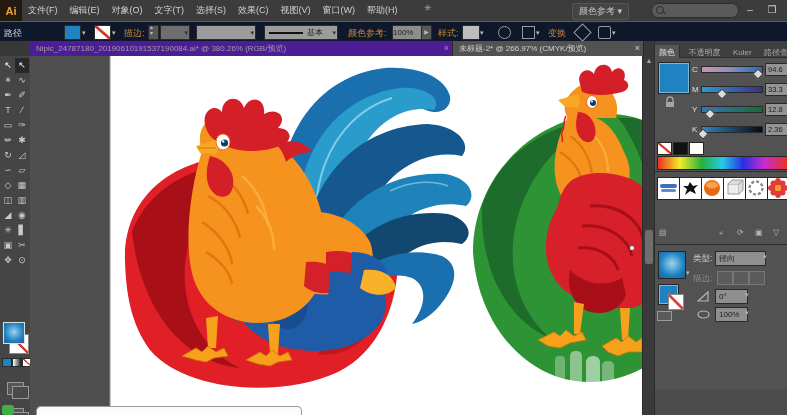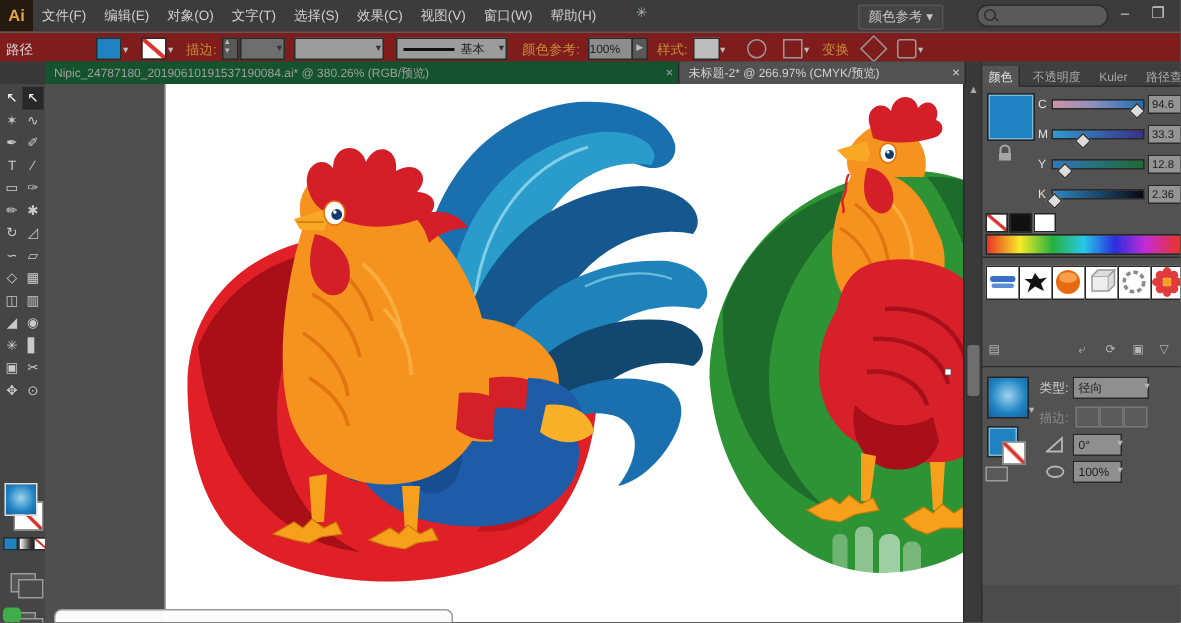--- a/index.html
+++ b/index.html
@@ -9,21 +9,21 @@
   
   .menubar{position:absolute;left:0;top:0;width:787px;height:21px;background:#3c3c3c;border-bottom:1px solid #2e2e2e;display:flex;align-items:center;}
   .ailogo{width:22px;height:21px;background:#241a10;color:#e8a33d;font-weight:bold;font-size:11px;display:flex;align-items:center;justify-content:center;}
   .menuitem{font-size:9px;color:#cfcfcf;padding:0 6px;line-height:21px;white-space:nowrap;}
   .wsbtn{position:absolute;right:158px;top:3px;font-size:9px;color:#c5c5c5;padding:1px 6px;border:1px solid #555;border-radius:2px;background:#444;}
   .searchbox{position:absolute;right:48px;top:3px;width:86px;height:13px;background:#5a5a5a;border:1px solid #2c2c2c;border-radius:8px;}
   .searchbox .mag{position:absolute;left:4px;top:2px;width:6px;height:6px;border:1.4px solid #2d2d2d;border-radius:50%;}
   .searchbox .mag:after{content:"";position:absolute;left:5px;top:5px;width:4px;height:1.4px;background:#2d2d2d;transform:rotate(45deg);}
   .winbtn{position:absolute;top:0;font-size:10px;color:#cfcfcf;width:18px;text-align:center;line-height:20px;}
   
-  .controlbar{position:absolute;left:0;top:21px;width:787px;height:20px;background:#7f1d1d;border-top:1px solid #5c5c5c;border-bottom:1px solid #303030;font-size:9px;}
+  .controlbar{position:absolute;left:0;top:21px;width:787px;height:20px;background:#0f172a;border-top:1px solid #5c5c5c;border-bottom:1px solid #303030;font-size:9px;}
   .cb-lbl{position:absolute;top:5px;color:#d6d6d6;}
   .cb-link{position:absolute;top:5px;color:#c8893c;}
   .swatchbox{position:absolute;top:3px;width:15px;height:13px;border:1px solid #2a2a2a;}
   .ddark{position:absolute;top:7px;font-size:7px;color:#bbb;}
   .ddl{position:absolute;top:3px;height:13px;background:#9c9c9c;border:1px solid #2a2a2a;color:#222;font-size:8px;line-height:13px;}
   .ddl .arr{position:absolute;right:1px;top:0;font-size:7px;color:#333;}
   .slashwhite{background:linear-gradient(to top right,#fff 42%,#d8362c 46%,#d8362c 56%,#fff 60%);}
   
   .tabbar{position:absolute;left:0;top:41px;width:787px;height:15px;background:#383838;}
   .doctab{position:absolute;top:0;height:15px;font-size:8px;line-height:15px;padding:0 14px 0 6px;white-space:nowrap;overflow:hidden;border-right:1px solid #2a2a2a;}
@@ -123,21 +123,21 @@
     <span class="abs" style="left:498px;top:4px;width:11px;height:11px;border:1.5px solid #9a9a9a;border-radius:50%;"></span>
     <span class="abs" style="left:522px;top:4px;width:11px;height:11px;border:1.5px solid #9a9a9a;"></span>
     <span class="ddark" style="left:536px;">▾</span>
     <span class="cb-link" style="left:548px;">变换</span>
     <span class="abs" style="left:576px;top:4px;width:11px;height:11px;border:1.5px solid #9a9a9a;transform:rotate(45deg);"></span>
     <span class="abs" style="left:598px;top:4px;width:11px;height:11px;border:1.5px solid #9a9a9a;border-radius:2px;"></span>
     <span class="ddark" style="left:612px;">▾</span>
   </div>
 
   <div class="tabbar">
-    <div class="doctab" style="left:30px;width:402px;background:#14532d;color:#9f9f9f;">
+    <div class="doctab" style="left:30px;width:402px;background:#4c1d95;color:#9f9f9f;">
       <span>Nipic_24787180_20190610191537190084.ai* @ 380.26% (RGB/预览)</span>
       <span class="x">×</span>
     </div>
     <div class="doctab" style="left:453px;width:170px;background:#525252;color:#d2d2d2;">
       <span>未标题-2* @ 266.97% (CMYK/预览)</span>
       <span class="x">×</span>
     </div>
   </div>
 
   <div class="toolbar">

